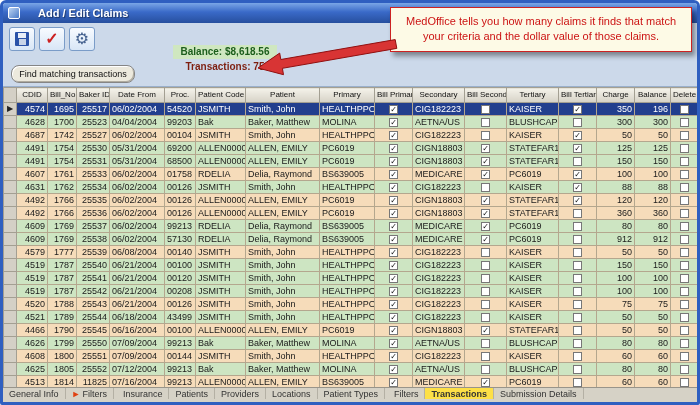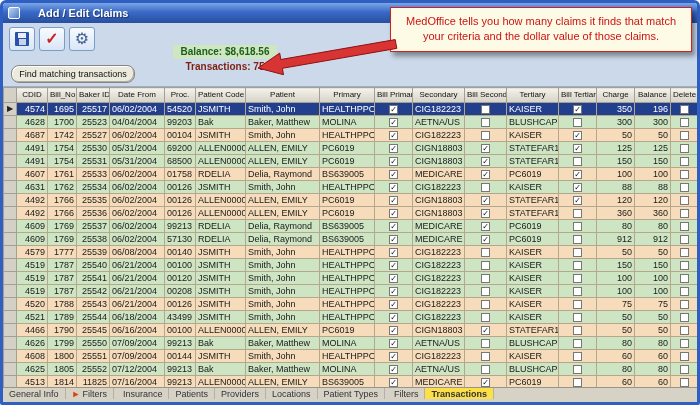--- a/index.html
+++ b/index.html
@@ -576,20 +576,23 @@
       <span class="tab">
         <span>Patient Types</span>
       </span>
       <span class="tabdiv"></span>
       <span class="tab">
         <span>Filters</span>
       </span>
       <span class="tab active">
         <span>Transactions</span>
       </span>
+      <span class="tab">
+        <span>Submission Details</span>
+      </span>
     </div>
 </div>
 
 <div class="callout">
   <div class="callout-text">MedOffice tells you how many claims it finds that match your criteria and the dollar value of those claims.</div>
 </div>
 
 <svg class="arrow-svg" width="144" height="46" viewBox="0 0 144 46">
   <polygon points="2,34 23.7,19.1 24.8,25.5 139.2,5.6 140.8,14.4 26.4,34.3 27.5,40.7" fill="#d83434" stroke="#901010" stroke-width="1"></polygon>
 </svg>

